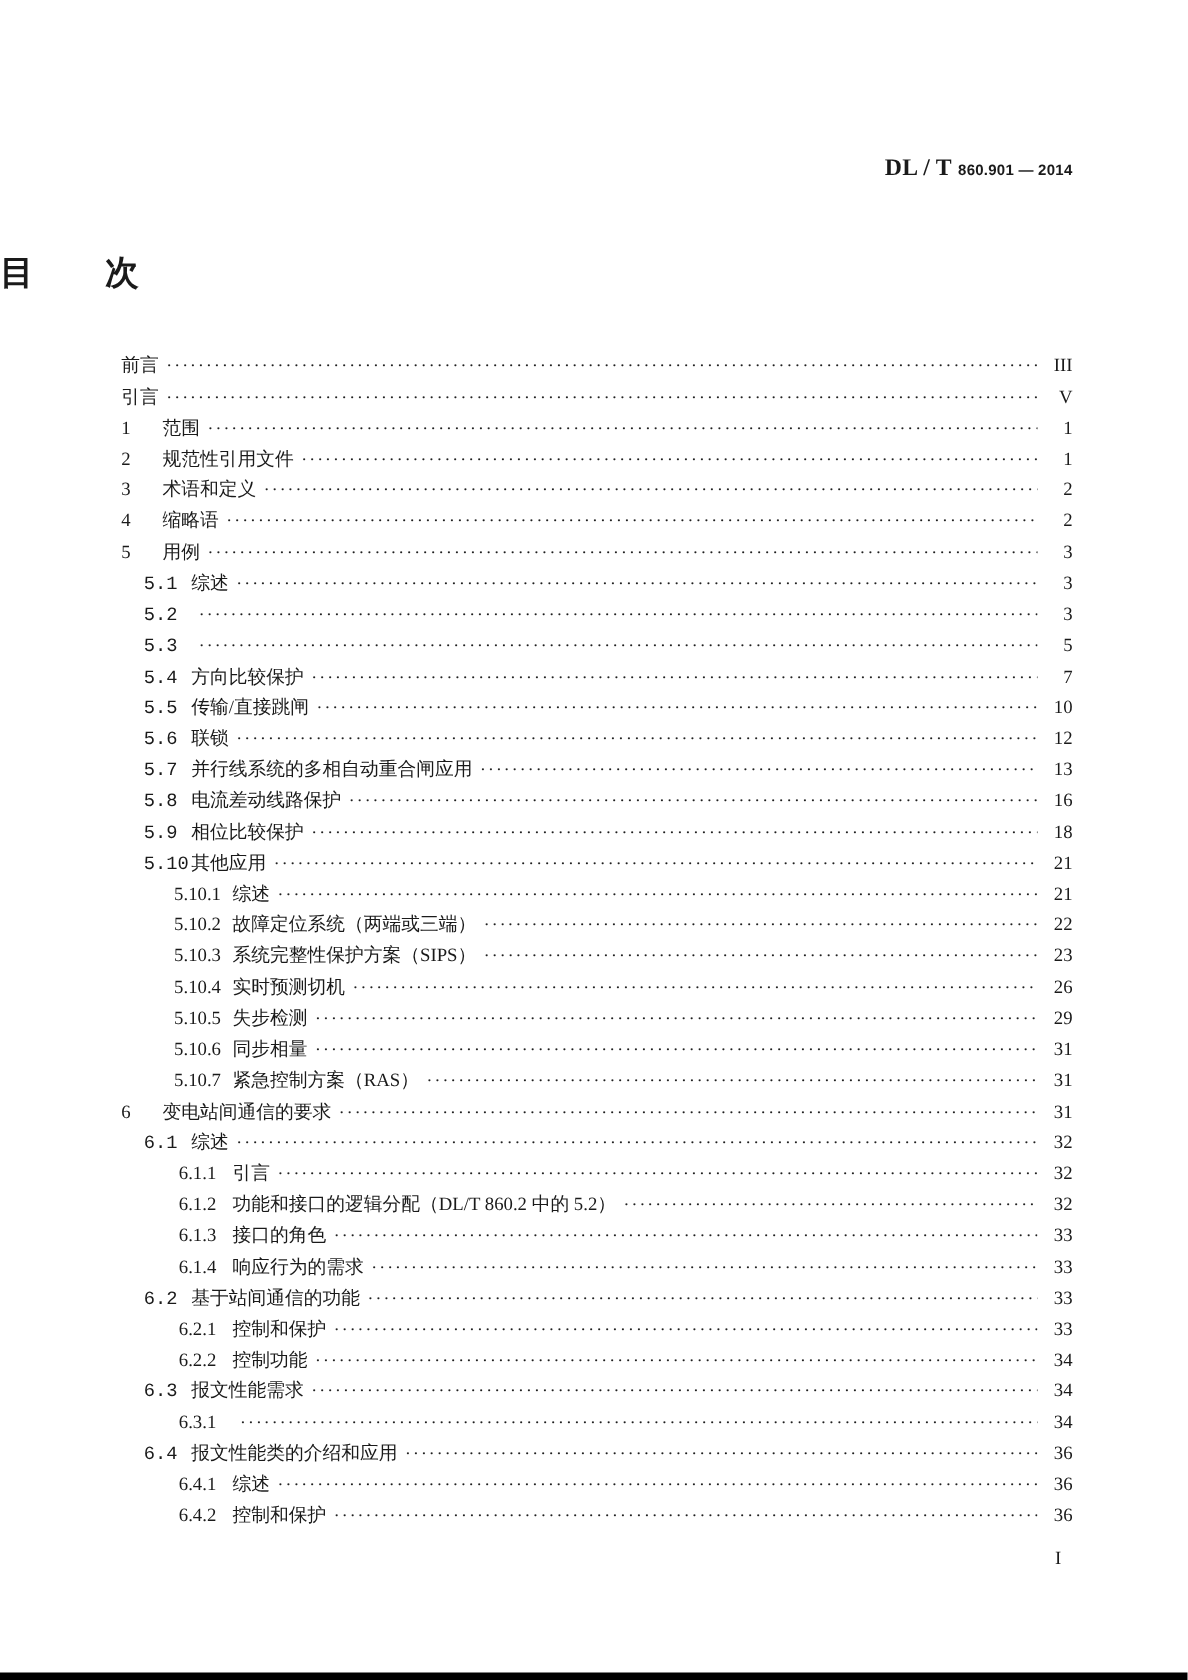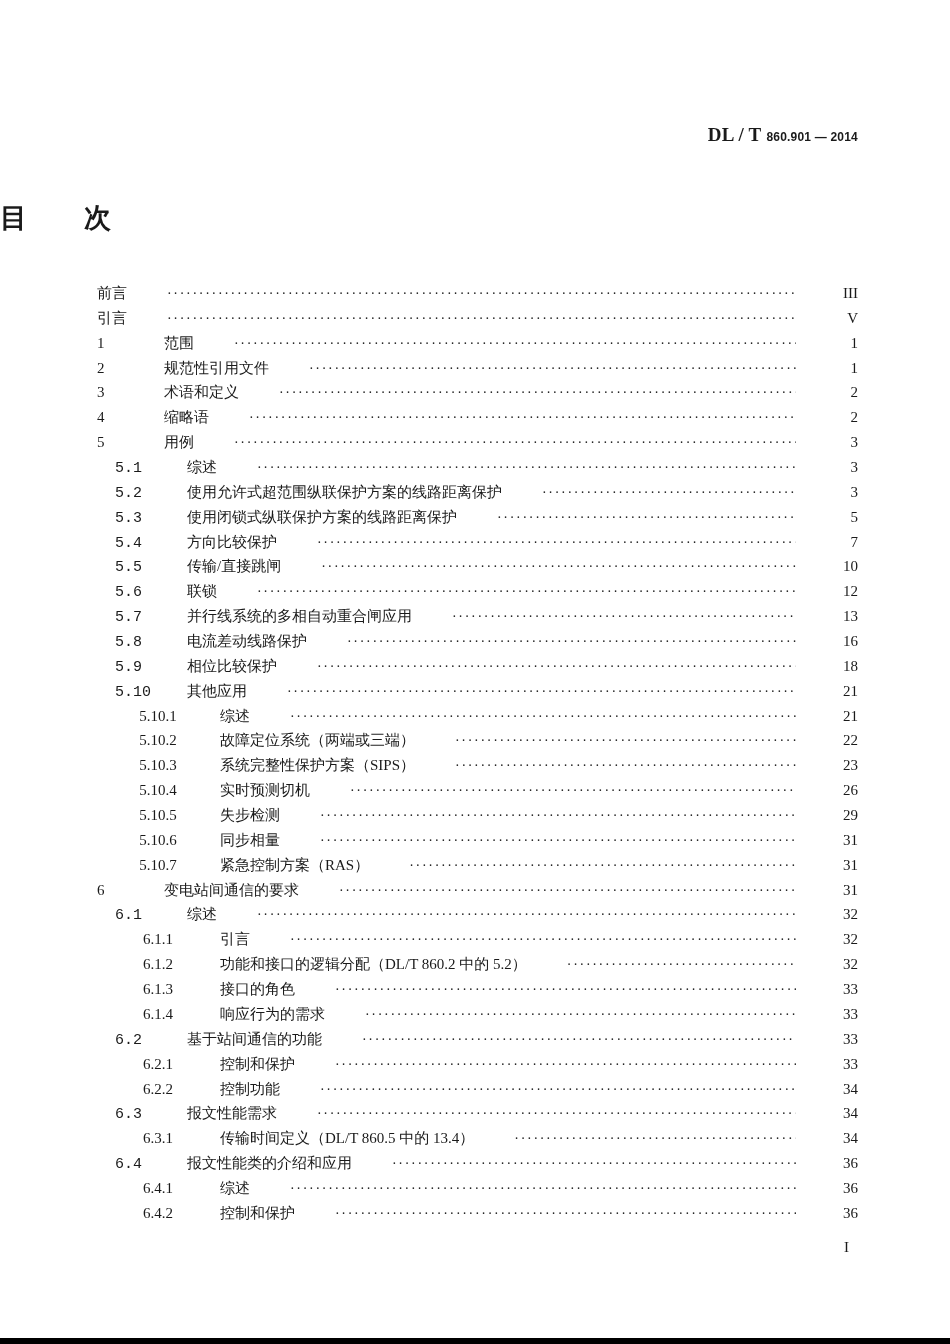--- a/index.html
+++ b/index.html
@@ -32,21 +32,20 @@
     top: 281px; left: 97px;
     width: 761px;
   }
   .toc-row {
     display: flex;
     align-items: baseline;
     height: 24.87px;
     line-height: 24.87px;
     font-size: 15px;
     white-space: nowrap;
-    gap: 34px;
   }
   .toc-row .num   { flex: 0 0 auto; }
   .toc-row .title { flex: 0 0 auto; }
   .toc-row.lvl1 .num { width: 33px; }
   .toc-row.lvl2 { padding-left: 18px; }
   .toc-row.lvl2 .num { width: 38px; font-family: Liberation Mono, monospace; }
   .toc-row.lvl3 { padding-left: 33px; }
   .toc-row.lvl3 .num { width: 56px; text-align: center; }
   .toc-row .leader {
     flex: 1 1 auto;
@@ -129,27 +128,25 @@
     <span class="pageno">3</span>
   </div>
       <div class="toc-row lvl2">
     <span class="num">5.1</span>
     <span class="title">综述</span>
     <span class="leader">············································································································································································································································································································</span>
     <span class="pageno">3</span>
   </div>
       <div class="toc-row lvl2">
     <span class="num">5.2</span>
-    <span class="title">使用允许式超范围纵联保护方案的线路距离保护</span>
     <span class="leader">············································································································································································································································································································</span>
     <span class="pageno">3</span>
   </div>
       <div class="toc-row lvl2">
     <span class="num">5.3</span>
-    <span class="title">使用闭锁式纵联保护方案的线路距离保护</span>
     <span class="leader">············································································································································································································································································································</span>
     <span class="pageno">5</span>
   </div>
       <div class="toc-row lvl2">
     <span class="num">5.4</span>
     <span class="title">方向比较保护</span>
     <span class="leader">············································································································································································································································································································</span>
     <span class="pageno">7</span>
   </div>
       <div class="toc-row lvl2">
@@ -285,21 +282,20 @@
     <span class="pageno">34</span>
   </div>
       <div class="toc-row lvl2">
     <span class="num">6.3</span>
     <span class="title">报文性能需求</span>
     <span class="leader">············································································································································································································································································································</span>
     <span class="pageno">34</span>
   </div>
       <div class="toc-row lvl3">
     <span class="num">6.3.1</span>
-    <span class="title">传输时间定义（DL/T 860.5 中的 13.4）</span>
     <span class="leader">············································································································································································································································································································</span>
     <span class="pageno">34</span>
   </div>
       <div class="toc-row lvl2">
     <span class="num">6.4</span>
     <span class="title">报文性能类的介绍和应用</span>
     <span class="leader">············································································································································································································································································································</span>
     <span class="pageno">36</span>
   </div>
       <div class="toc-row lvl3">

